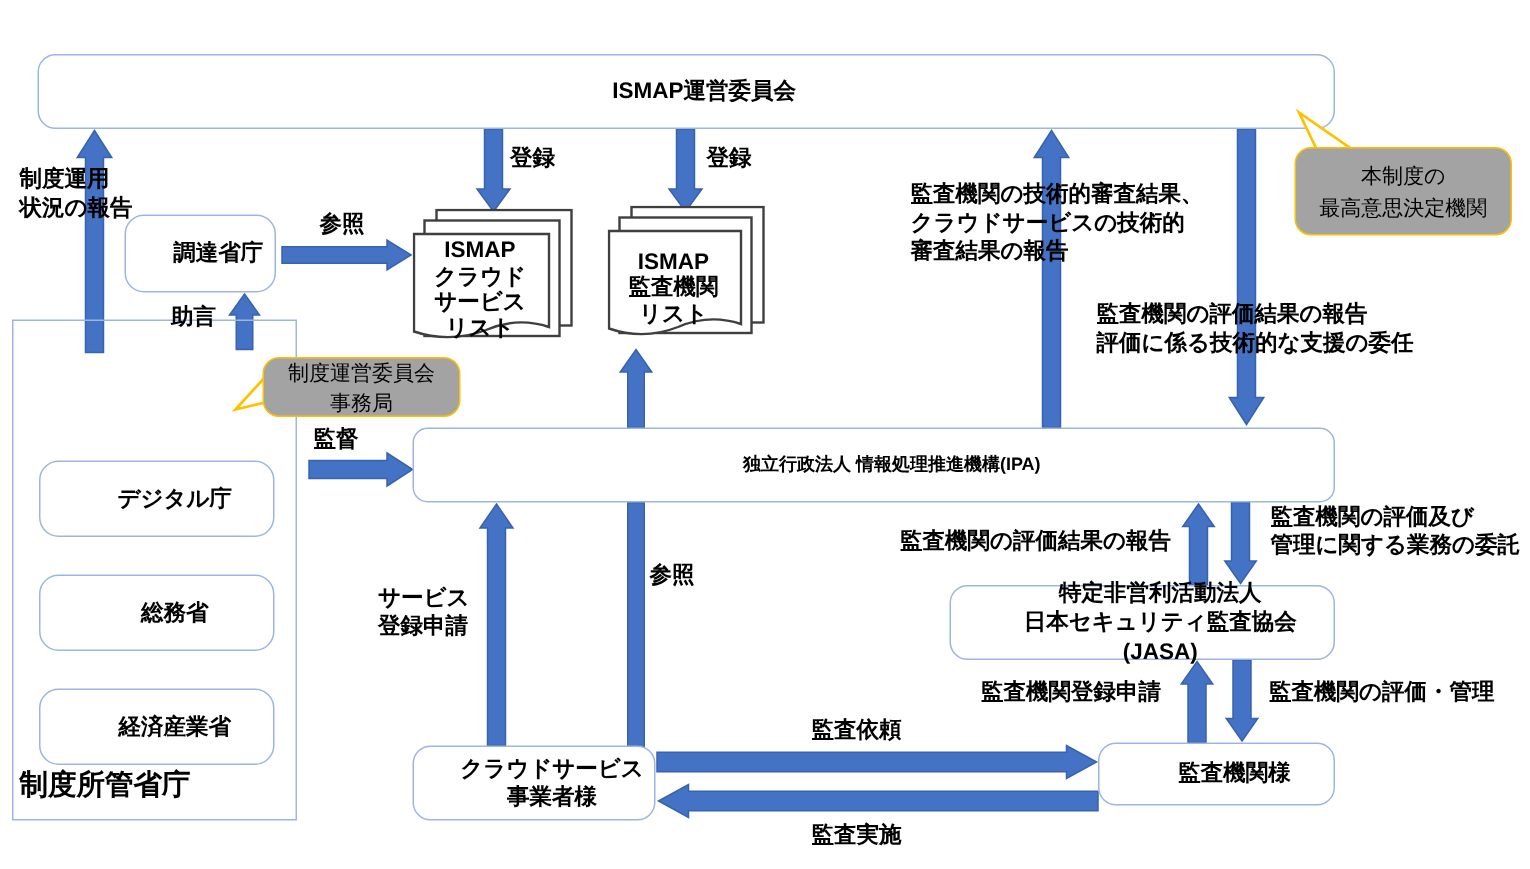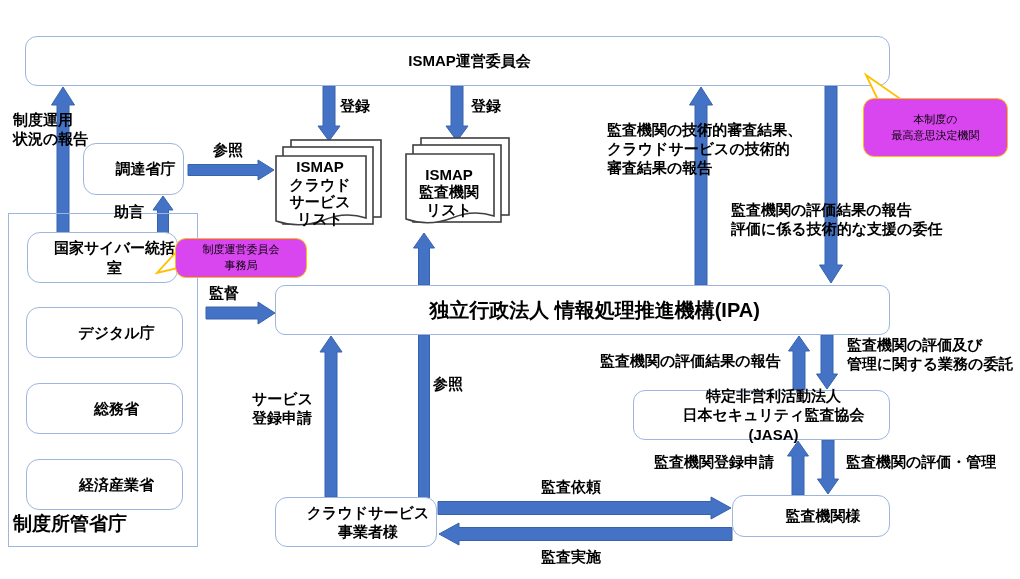--- a/index.html
+++ b/index.html
@@ -26,24 +26,24 @@
   .lbl{
     position:absolute;font-weight:700;font-size:15px;line-height:1.28;
     white-space:pre-line;z-index:6;
   }
   .doc-stack{position:absolute;z-index:2;}
   .doc-text{
     position:absolute;z-index:3;display:flex;align-items:center;justify-content:center;
     text-align:center;font-weight:700;font-size:15px;line-height:1.16;white-space:pre-line;
   }
   .callout{
-    position:absolute;box-sizing:border-box;background:#d946ef;
+    position:absolute;box-sizing:border-box;background:#a3a3a3;
     border:1.8px solid var(--callout-border);border-radius:11px;
     display:flex;align-items:center;justify-content:center;text-align:center;
-    font-weight:400;font-size:11px;line-height:1.45;white-space:pre-line;z-index:5;
+    font-weight:400;font-size:14px;line-height:1.45;white-space:pre-line;z-index:5;
   }
 </style>
 </head>
 <body>
 
 <div id="canvas">
 
   <svg class="layer z1" id="arrow-layer" width="1020" height="579" viewBox="0 0 1020 579">
       <polygon points="63,87 74.5,105 69,105 69,235 57,235 57,105 51.5,105" fill="#4472C4" stroke="#3763AE" stroke-width="1"></polygon>
       <polygon points="163,196 173,210 168.5,210 168.5,233 157.5,233 157.5,210 153,210" fill="#4472C4" stroke="#3763AE" stroke-width="1"></polygon>
@@ -86,27 +86,26 @@
   <div class="doc-text" style="left:406px;top:156px;width:86px;height:72px;">ISMAP
 監査機関
 リスト</div>
 
   <div class="node" style="left:25px;top:36px;width:865px;height:50px;border-radius:12px;">ISMAP運営委員会</div>
 
   <div class="node" style="left:83px;top:143px;width:101px;height:52px;">調達省庁</div>
 
   <div class="group" style="left:8px;top:213px;width:190px;height:334px;"></div>
 
-  <div class="node" style="left:27px;top:232px;width:151px;height:51px;">国家サイバー統括室</div>
   <div class="node" style="left:26px;top:307px;width:157px;height:51px;text-align:center;">デジタル庁</div>
   <div class="node" style="left:26px;top:383px;width:157px;height:51px;">総務省</div>
   <div class="node" style="left:26px;top:459px;width:157px;height:51px;">経済産業省</div>
   <div class="lbl" style="left:13px;top:512px;font-size:19px;">制度所管省庁</div>
 
-  <div class="node" style="left:275px;top:285px;width:615px;height:50px;border-radius:10px;font-size:20px;">独立行政法人 情報処理推進機構(IPA)</div>
+  <div class="node" style="left:275px;top:285px;width:615px;height:50px;border-radius:10px;font-size:12px;">独立行政法人 情報処理推進機構(IPA)</div>
 
   <div class="node" style="left:633px;top:390px;width:257px;height:50px;border-radius:12px;">特定非営利活動法人
 日本セキュリティ監査協会(JASA)</div>
 
   <div class="node" style="left:275px;top:497px;width:162px;height:50px;border-radius:12px;">クラウドサービス
 事業者様</div>
 
   <div class="node" style="left:732px;top:495px;width:158px;height:42px;border-radius:12px;">監査機関様</div>
 
   <svg class="layer z4" width="1020" height="579" viewBox="0 0 1020 579">

